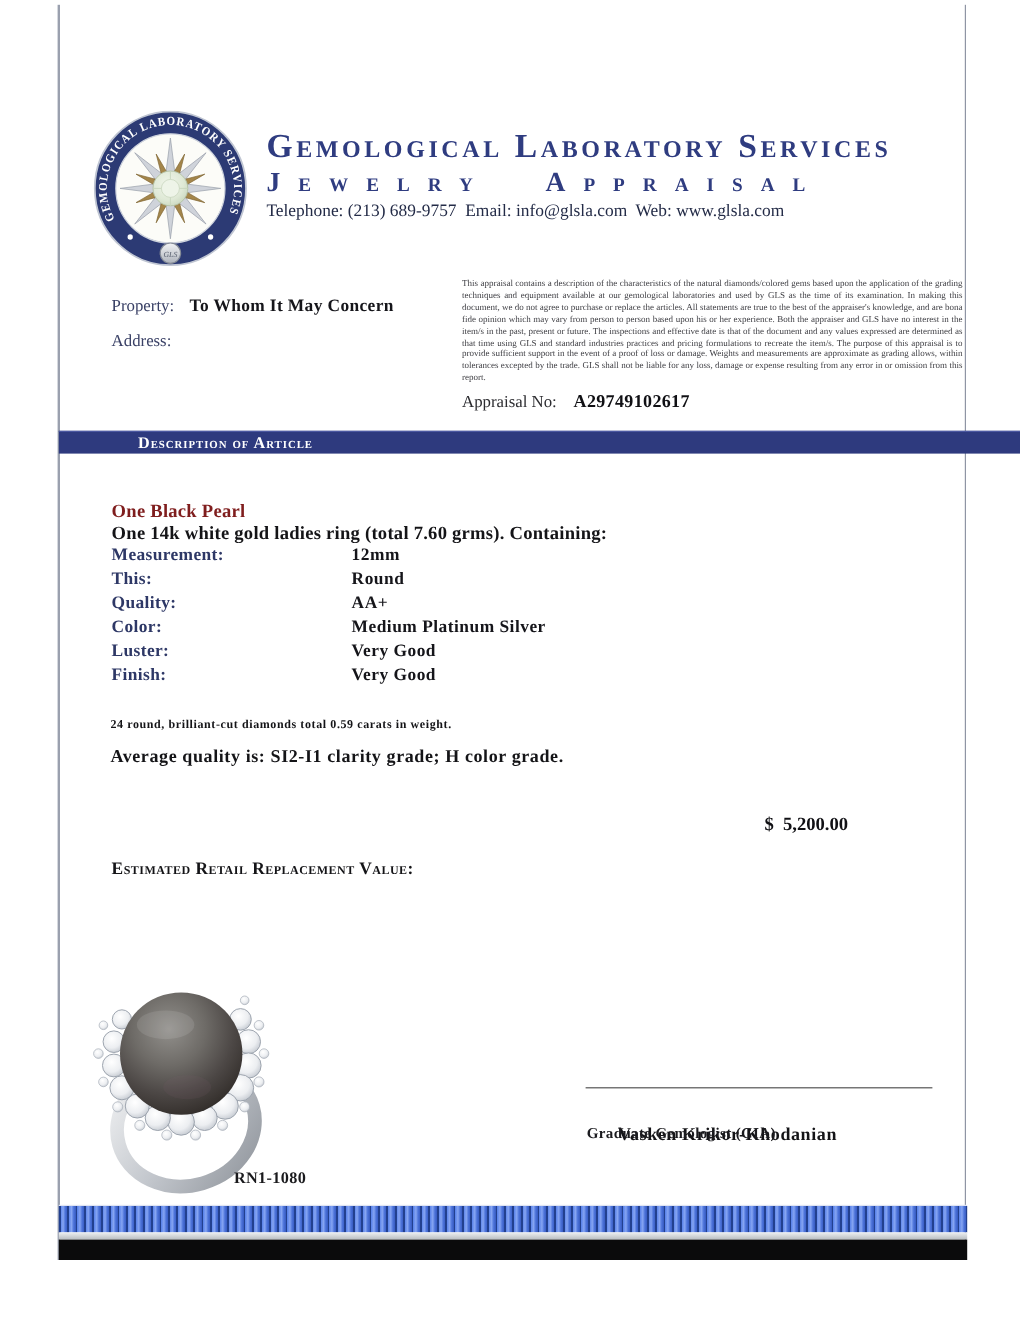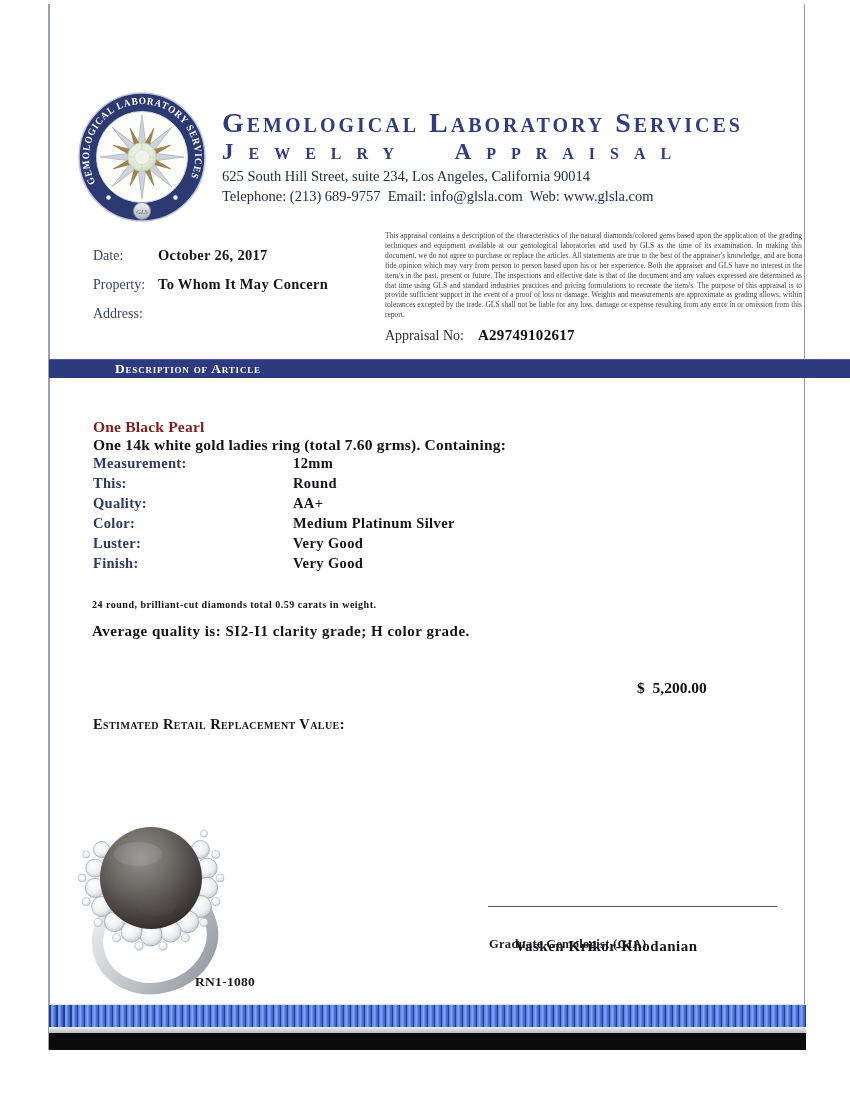--- a/index.html
+++ b/index.html
@@ -124,29 +124,24 @@
     <line x1="51.5" y1="65" x2="58.5" y2="65" stroke="#c6d4bb" stroke-width="0.7"></line>
     <line x1="73.5" y1="65" x2="80.5" y2="65" stroke="#c6d4bb" stroke-width="0.7"></line>
 
     <circle cx="66" cy="119" r="8.5" fill="url(#silverGrad)" stroke="#858b96" stroke-width="1"></circle>
     <text x="66" y="122" font-family="Liberation Serif, serif" font-size="6.5" font-style="italic" fill="#5a6170" text-anchor="middle">GLS</text>
   </svg>
 
   <div class="header-text">
     <div class="org-name">Gemological Laboratory Services</div>
     <div class="doc-type">Jewelry Appraisal</div>
-    <div class="addr-line">625 South Hill Street, suite 234, Los Angeles, California 90014</div>
     <div class="addr-line">Telephone: (213) 689-9757  Email: info@glsla.com  Web: www.glsla.com</div>
   </div>
 
   <div class="meta">
-    <div class="meta-row">
-      <span class="meta-label">Date:</span>
-      <span class="meta-value">October 26, 2017</span>
-    </div>
     <div class="meta-row">
       <span class="meta-label">Property:</span>
       <span class="meta-value">To Whom It May Concern</span>
     </div>
     <div class="meta-row">
       <span class="meta-label">Address:</span>
       <span class="meta-value"></span>
     </div>
   </div>
 

